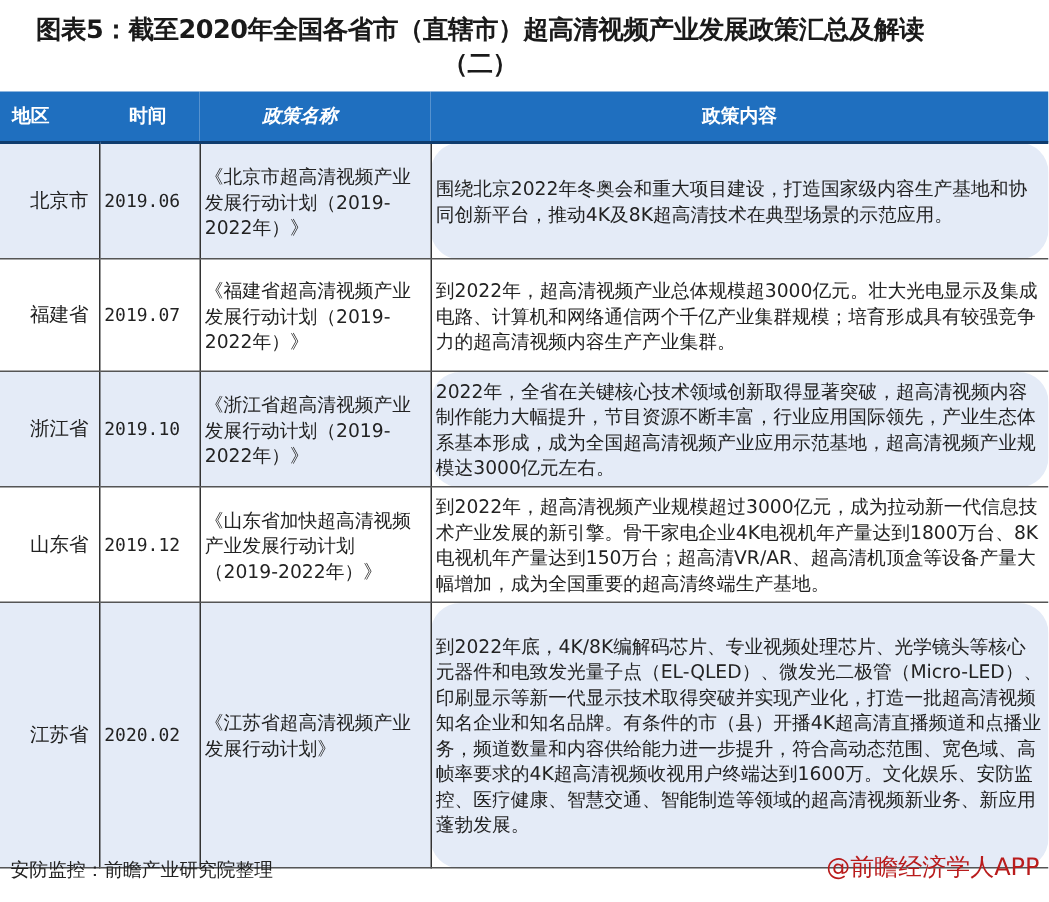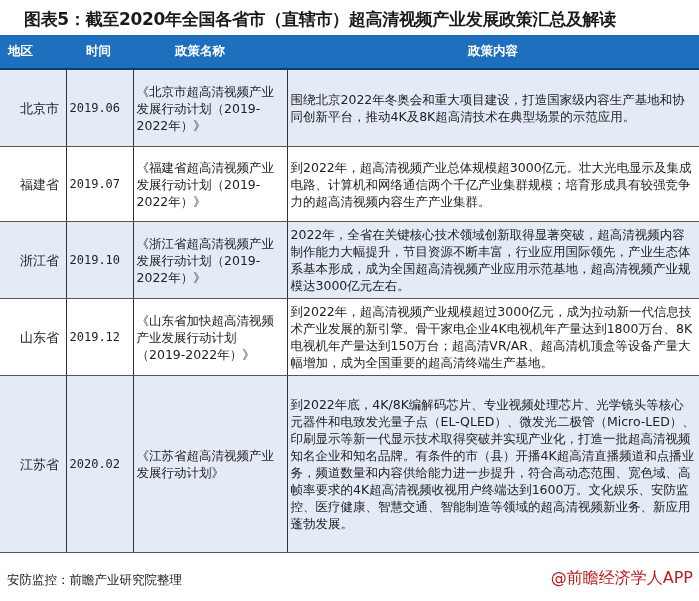--- a/index.html
+++ b/index.html
@@ -1,32 +1,32 @@
 <!DOCTYPE html>
 <html><head>
 <meta charset="utf-8">
 <style>
   html, body { margin: 0; padding: 0; background: #ffffff; }
   body { width: 699px; height: 601px; position: relative; overflow: hidden;
          font-family: "DejaVu Sans", "Liberation Sans", sans-serif; color: #222; }
   .title { position: absolute; left: 0; top: 8px; width: 640px; text-align: center;
            font-size: 17px; font-weight: bold; color: #1a1a1a; letter-spacing: -0.3px; }
-  table.policy { position: absolute; left: 0; top: 35px; width: 699px; border-collapse: collapse;
+  table.policy { position: absolute; left: 0; top: 61px; width: 699px; border-collapse: collapse;
                  table-layout: fixed; font-size: 12.5px; }
   table.policy col.c1 { width: 66px; }
   table.policy col.c2 { width: 67px; }
   table.policy col.c3 { width: 154px; }
   table.policy col.c4 { width: 412px; }
   table.policy thead th { background: #1f6fbf; color: #ffffff; font-weight: bold; font-size: 12.5px;
                           height: 33px; text-align: left; padding: 0 0 0 14px; border-bottom: 2px solid #0f3c6e; }
   table.policy thead th.center { text-align: center; padding: 0; }
-  table.policy thead th.h-name { padding-left: 42px; }
+  table.policy thead th.h-name { padding-left: 42px; font-style: italic; }
   table.policy td { border-right: 1px solid #333; border-bottom: 1.5px solid #555; vertical-align: middle;
                     padding: 2px 3px; line-height: 17px; color: #222; }
-  table.policy td:last-child { border-right: none; }
+  table.policy td:last-child { border-right: none; border-radius: 20px; }
   table.policy td.region { padding-left: 20px; font-size: 13px; }
   table.policy td.date { font-family: "DejaVu Sans Mono", "Liberation Mono", monospace; font-size: 12px; padding-left: 3px; }
   table.policy tr.shade td { background: #e4ebf7; }
   table.policy tr.plain td { background: #ffffff; }
   tr.r1 td { height: 72px; }
   tr.r2 td { height: 70px; }
   tr.r3 td { height: 72px; }
   tr.r4 td { height: 72px; }
   tr.r5 td { height: 172px; }
   .source { position: absolute; left: 7px; top: 572px; font-size: 12.5px; color: #222; }

